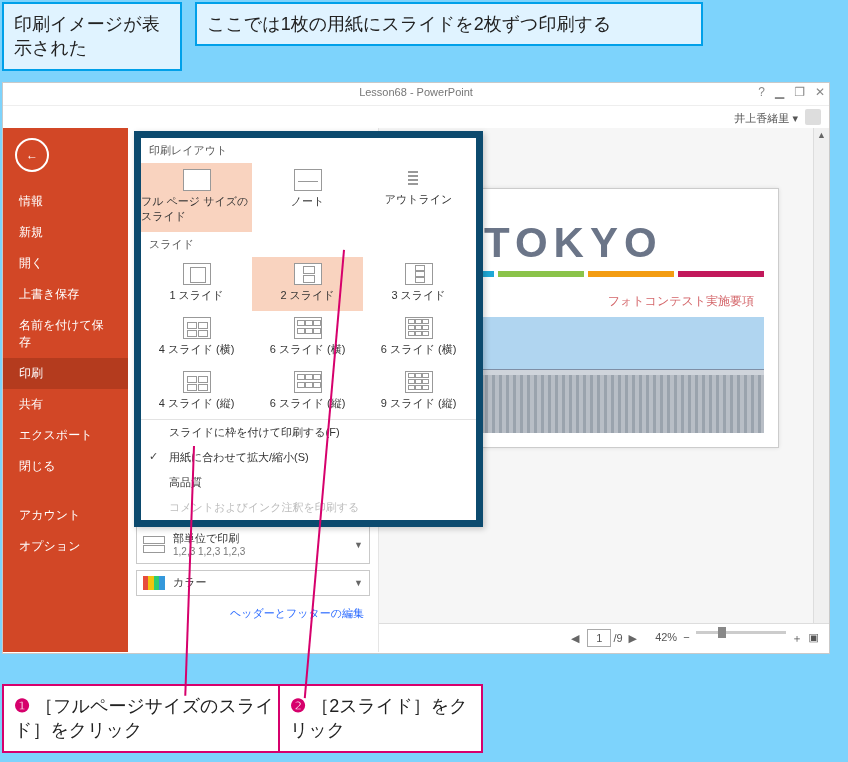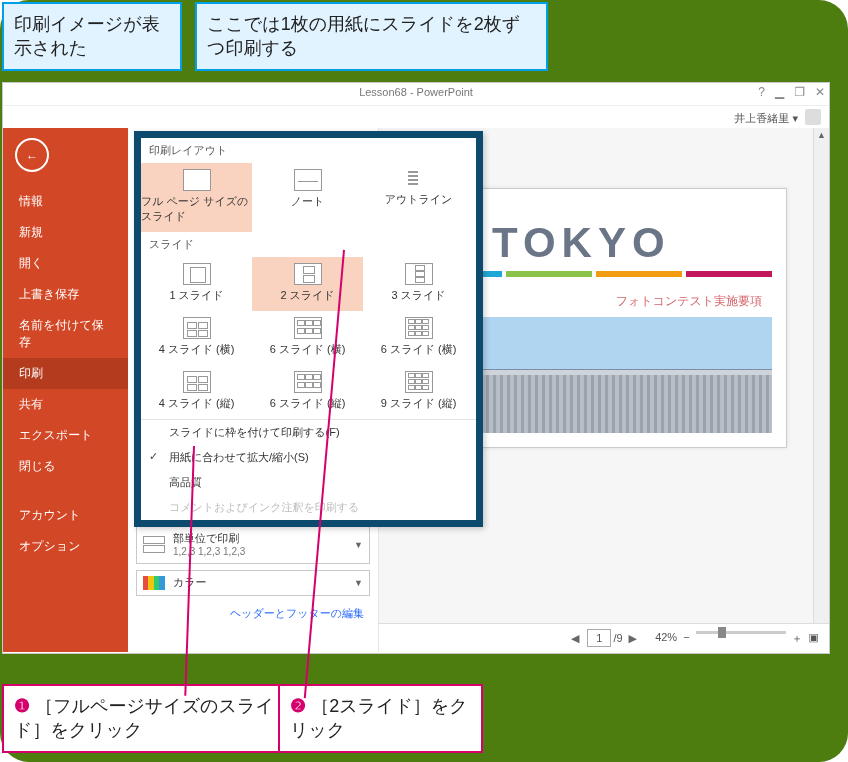--- a/index.html
+++ b/index.html
@@ -1,19 +1,19 @@
 <!DOCTYPE html>
 <html><head>
 <meta charset="utf-8">
 <style>
   body{margin:0;font-family:"Meiryo","Yu Gothic","MS PGothic",sans-serif;font-size:12px;background:#fff;}
-  .root{position:relative;width:848px;height:762px;background:#4d7c0f;border-radius:29px;}
+  .root{position:relative;width:848px;height:762px;background:#7dd3fc;}
   .callout{position:absolute;border:2px solid #00a0e9;background:#e0f3ff;padding:8px 10px;font-size:18px;line-height:1.35;color:#222;box-sizing:border-box;}
   .callout.top1{left:2px;top:2px;width:180px;}
-  .callout.top2{left:195px;top:2px;width:353px;}
+  .callout.top2{left:195px;top:2px;width:508px;}
   .step{position:absolute;border:2px solid #d6006c;background:#fff;padding:8px 10px;font-size:18px;line-height:1.35;color:#222;box-sizing:border-box;}
   .step .num{color:#d6006c;font-weight:bold;}
   .step1{left:2px;top:684px;width:304px;}
   .step2{left:278px;top:684px;width:205px;}
   .app{position:absolute;left:2px;top:82px;width:826px;height:570px;border:1px solid #c9c9c9;background:#fff;overflow:hidden;}
   .titlebar{height:22px;background:#fff;border-bottom:1px solid #eee;position:relative;color:#777;}
   .titlebar .title{position:absolute;left:50%;top:3px;transform:translateX(-50%);font-size:11px;}
   .winbtns{position:absolute;right:4px;top:2px;display:flex;gap:10px;color:#888;font-size:12px;}
   .userrow{height:22px;text-align:right;padding-right:8px;color:#555;font-size:11px;line-height:22px;}
   .userrow .avatar{display:inline-block;width:16px;height:16px;background:#ddd;border-radius:2px;position:relative;top:3px;margin-left:4px;}
@@ -31,21 +31,21 @@
   .dd .ddtxt{display:flex;flex-direction:column;line-height:1.2;}
   .dd .ddtxt .t1{font-size:11px;color:#333;}
   .dd .ddtxt .t2{font-size:10px;color:#777;}
   .dd .chev{position:absolute;right:6px;top:50%;transform:translateY(-50%);font-size:9px;color:#666;}
   .dd.active{background:#f9d3bf;}
   .hfedit{text-align:right;font-size:11px;padding:4px 6px 0;}
   .hfedit a{color:#2a6aff;text-decoration:none;}
   .preview{flex:1;background:#f6f6f6;position:relative;border-left:1px solid #e5e5e5;}
   .scrollbar{position:absolute;right:0;top:0;width:15px;height:100%;background:#f0f0f0;border-left:1px solid #ddd;}
   .scrollbar .arrow{height:15px;text-align:center;font-size:9px;color:#666;line-height:15px;}
-  .slideprev{position:absolute;left:22px;top:60px;width:386px;height:260px;background:#fff;border:1px solid #ccc;box-shadow:0 0 4px rgba(0,0,0,.1);box-sizing:border-box;overflow:hidden;}
+  .slideprev{position:absolute;left:14px;top:60px;width:386px;height:260px;background:#fff;border:1px solid #ccc;box-shadow:0 0 4px rgba(0,0,0,.1);box-sizing:border-box;overflow:hidden;}
   .slideprev .bars{position:absolute;top:82px;left:14px;right:14px;height:6px;display:flex;gap:4px;}
   .slideprev .bars span{flex:1;height:6px;}
   .slideprev .bars span:nth-child(1){background:#1fa8d6;}
   .slideprev .bars span:nth-child(2){background:#8bc34a;}
   .slideprev .bars span:nth-child(3){background:#f39c12;}
   .slideprev .bars span:nth-child(4){background:#c2185b;}
   .slideprev .tokyo{position:absolute;top:30px;left:90px;font-size:42px;letter-spacing:6px;color:#6b7588;font-weight:bold;}
   .slideprev .subt{position:absolute;top:104px;right:24px;font-size:12px;color:#d4666a;}
   .slideprev .photo{position:absolute;left:14px;right:14px;top:128px;bottom:14px;background:linear-gradient(180deg,#b0d5f0 0 45%,#7f8fa6 45% 46%,#cfd4db 46% 100%);overflow:hidden;}
   .slideprev .photo::after{content:"";position:absolute;left:0;right:0;bottom:0;height:50%;background:repeating-linear-gradient(90deg,#9aa3ad 0 3px,#b8bec6 3px 7px);}

